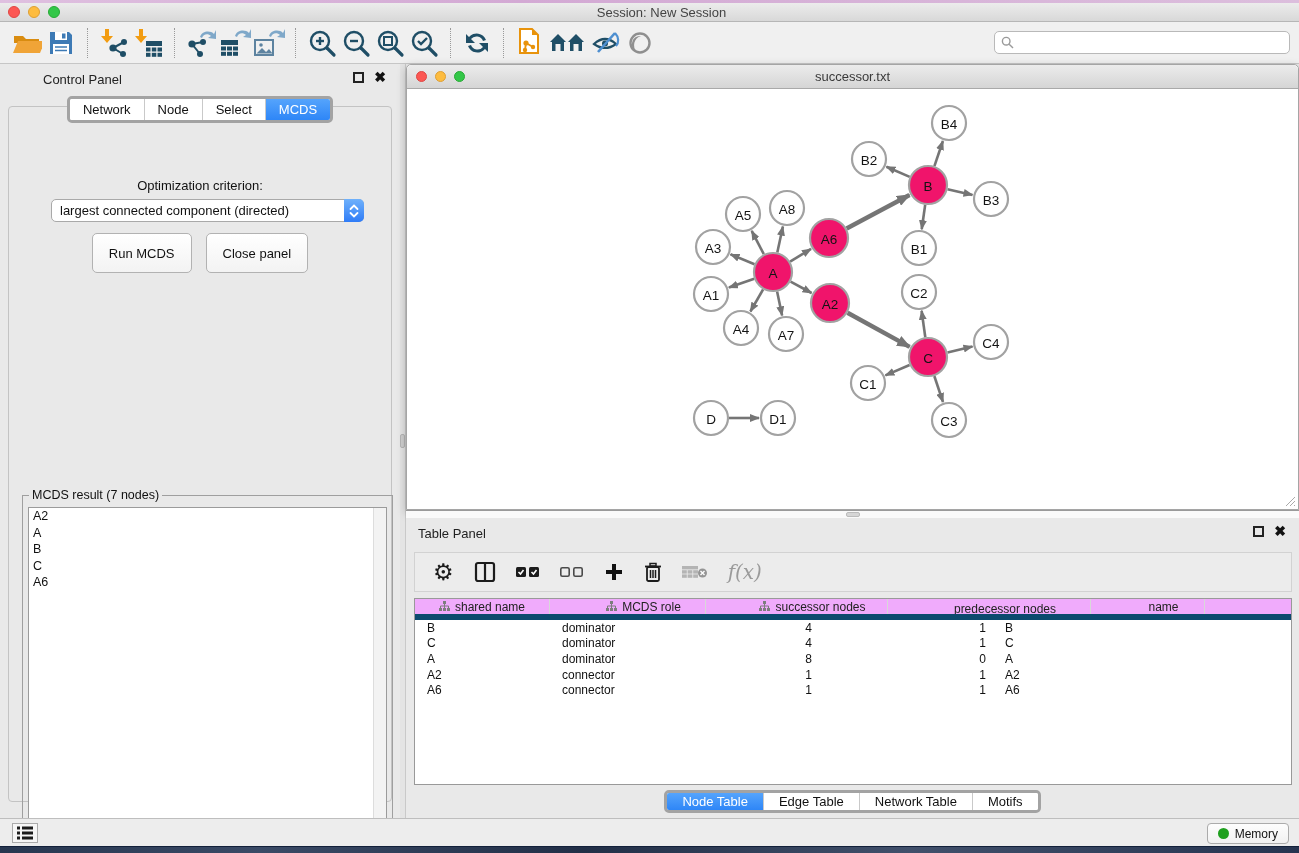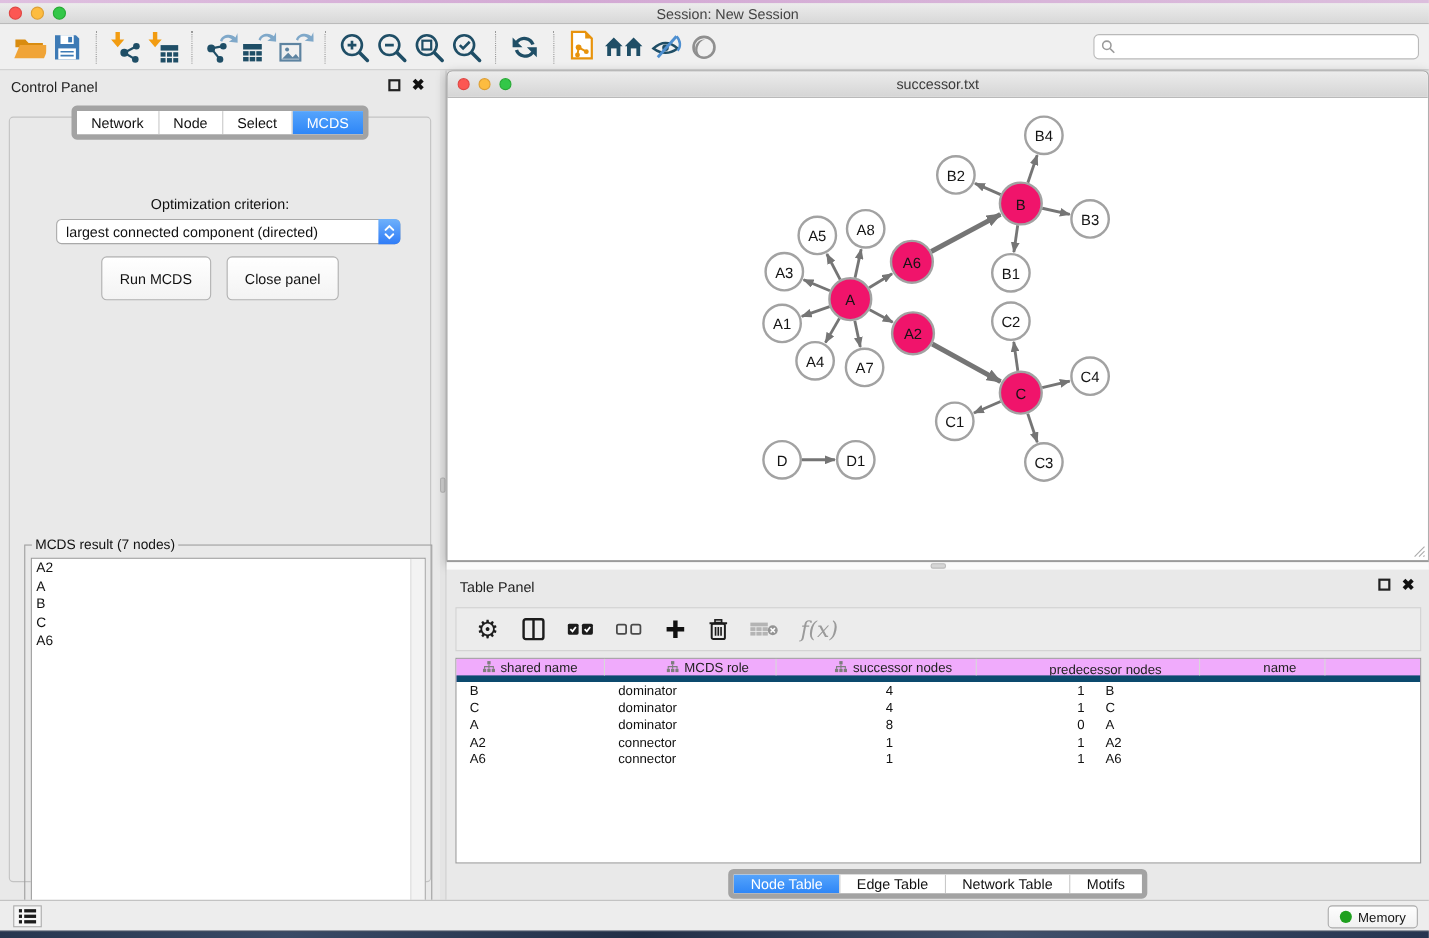--- a/index.html
+++ b/index.html
@@ -20,28 +20,28 @@
   
   .toolbar { position:absolute; left:0; top:22px; width:100%; height:42px; background:#f0f0f0;
     border-bottom:1px solid #c6c6c6; display:flex; align-items:center; padding:0 10px; }
   .tbtn { width:34px; height:34px; display:flex; align-items:center; justify-content:center; flex:0 0 auto; }
   .tsep { width:1px; height:30px; border-left:1px dotted #9a9a9a; margin:0 9px; flex:0 0 auto; }
   .search-field { position:absolute; right:9px; top:9px; width:296px; height:23px; background:#fff;
     border:1px solid #b9b9b9; border-radius:5px; display:flex; align-items:center; padding-left:6px; }
   .search-field input { border:none; outline:none; flex:1; font-size:13px; background:transparent; margin-left:4px; }
 
   
-  .control-panel { position:absolute; left:0; top:64px; width:400px; height:754px; background:#e9e9e9; }
+  .control-panel { position:absolute; left:0; top:64px; width:400px; height:754px; background:#e9e9e9;padding-left:33px; }
   .panel-head { position:relative; height:30px; }
   .panel-title { position:absolute; left:10px; top:8px; font-size:13px; color:#222; }
   .panel-icons { position:absolute; right:14px; top:8px; display:flex; gap:10px; align-items:center; }
   .float-box { width:11px; height:11px; border:2px solid #222; }
   .close-x { font-size:14px; font-weight:bold; color:#111; line-height:11px; }
   .cp-tabs { position:absolute; left:0; right:0; top:32px; display:flex; justify-content:center; z-index:2; }
-  .seg { display:flex; border:5px solid #a3a3a3; border-radius:5px; overflow:hidden; background:#fff; }
+  .seg { display:flex; border:3px solid #a3a3a3; border-radius:5px; overflow:hidden; background:#fff; }
   .seg .tab { padding:3px 13px; font-size:13px; color:#111; background:#fff; border-left:1px solid #c9c9c9; cursor:default; }
   .seg .tab:first-child { border-left:none; }
   .seg .tab.active { background:linear-gradient(#55a4fc,#2e86f7); color:#fff; }
   .cp-content { position:absolute; left:8px; right:8px; top:42px; bottom:16px;
     border:1px solid #c3c3c3; border-radius:4px; background:#e9e9e9; }
   .opt-label { position:absolute; left:0; right:0; top:71px; text-align:center; font-size:13px; color:#111; }
   .dropdown { position:absolute; left:42px; top:92px; width:313px; height:23px; background:#fff;
     border:1px solid #a9a9a9; border-radius:5px; display:flex; align-items:center; }
   .dropdown .dd-text { flex:1; font-size:13px; padding-left:8px; color:#111; white-space:nowrap; overflow:hidden; }
   .dd-stepper { width:20px; height:23px; margin-right:-1px; border-radius:0 5px 5px 0;

